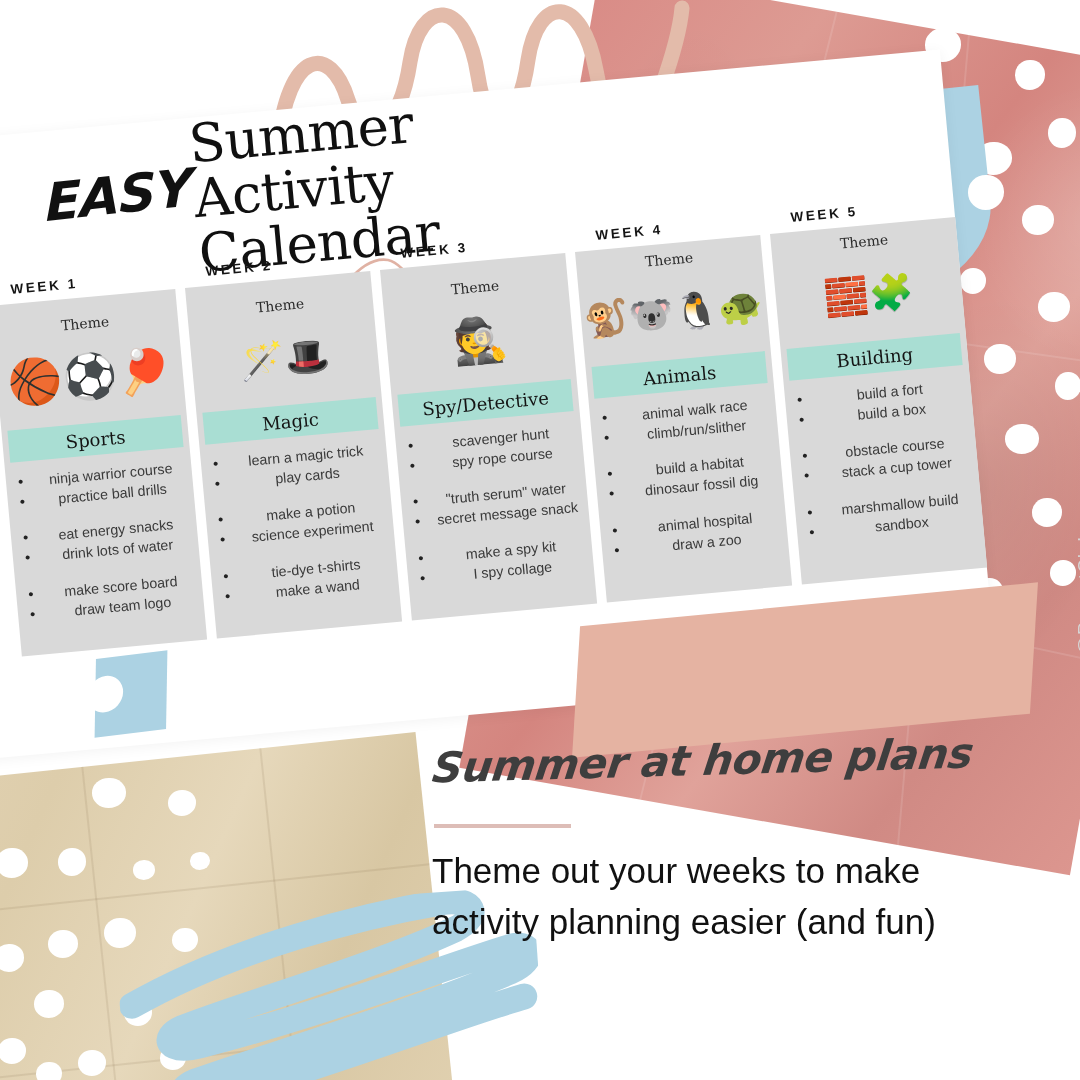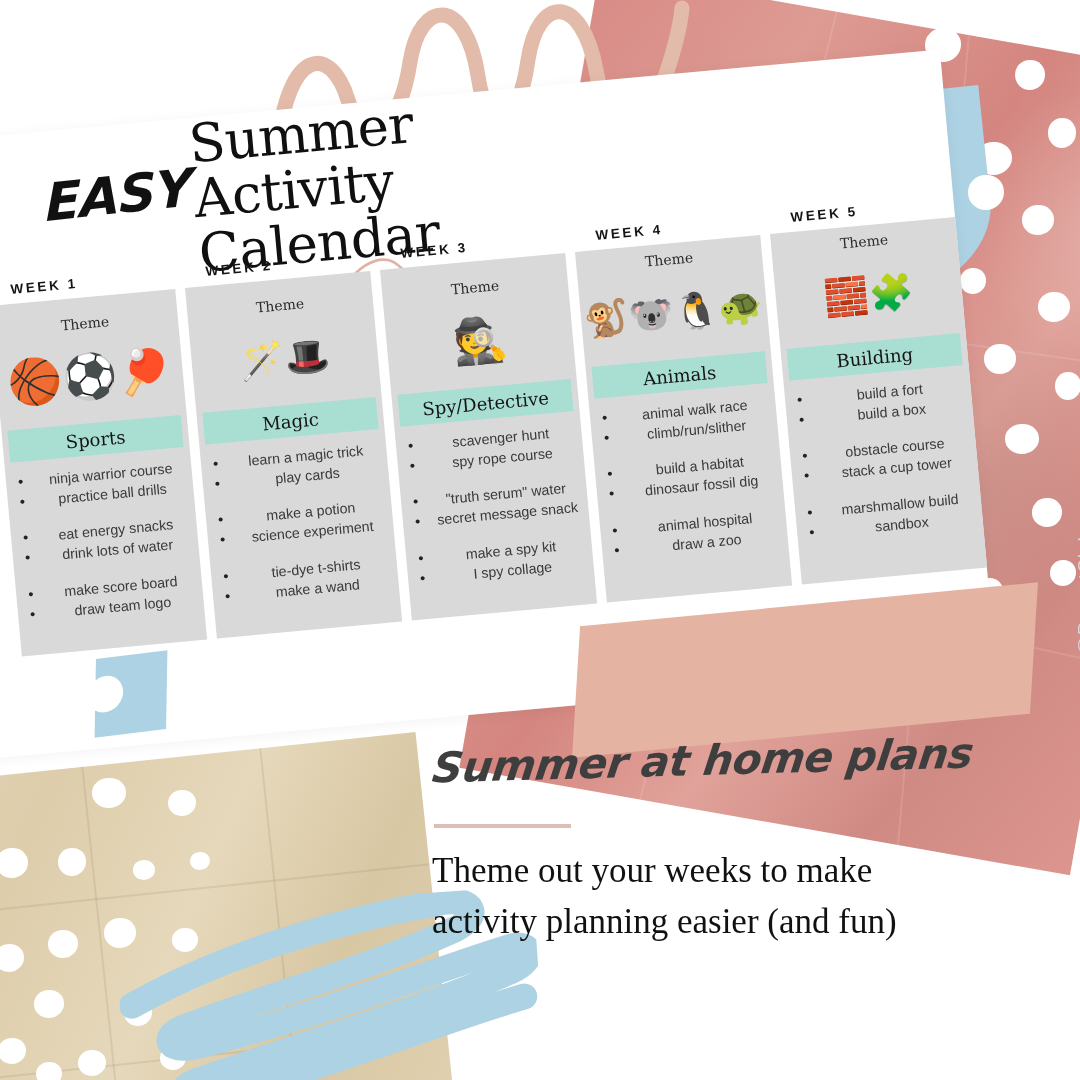--- a/index.html
+++ b/index.html
@@ -132,21 +132,21 @@
   
   .script-head{
     position:absolute;left:434px;top:736px;
     font-family:"DejaVu Sans", sans-serif;font-style:italic;font-weight:700;
     font-size:42px;color:#3e3e3e;letter-spacing:-0.5px;
     transform:skewX(-9deg) rotate(-1.6deg);
   }
   .rule{position:absolute;left:434px;top:824px;width:137px;height:4px;background:#ddbdb7;}
   .body-copy{
     position:absolute;left:432px;top:846px;width:520px;
-    font-family:Liberation Serif, serif;font-size:35px;line-height:1.45;color:#111;
+    font-family:Liberation Sans, sans-serif;font-size:35px;line-height:1.45;color:#111;
   }
 
   .watermark{
     position:absolute;right:6px;top:530px;
     font-family:"Liberation Sans", sans-serif;font-size:19px;color:#d6d6d6;
     letter-spacing:1px;
     transform:rotate(-90deg);transform-origin:100% 0;
     white-space:nowrap;
   }
 </style>

